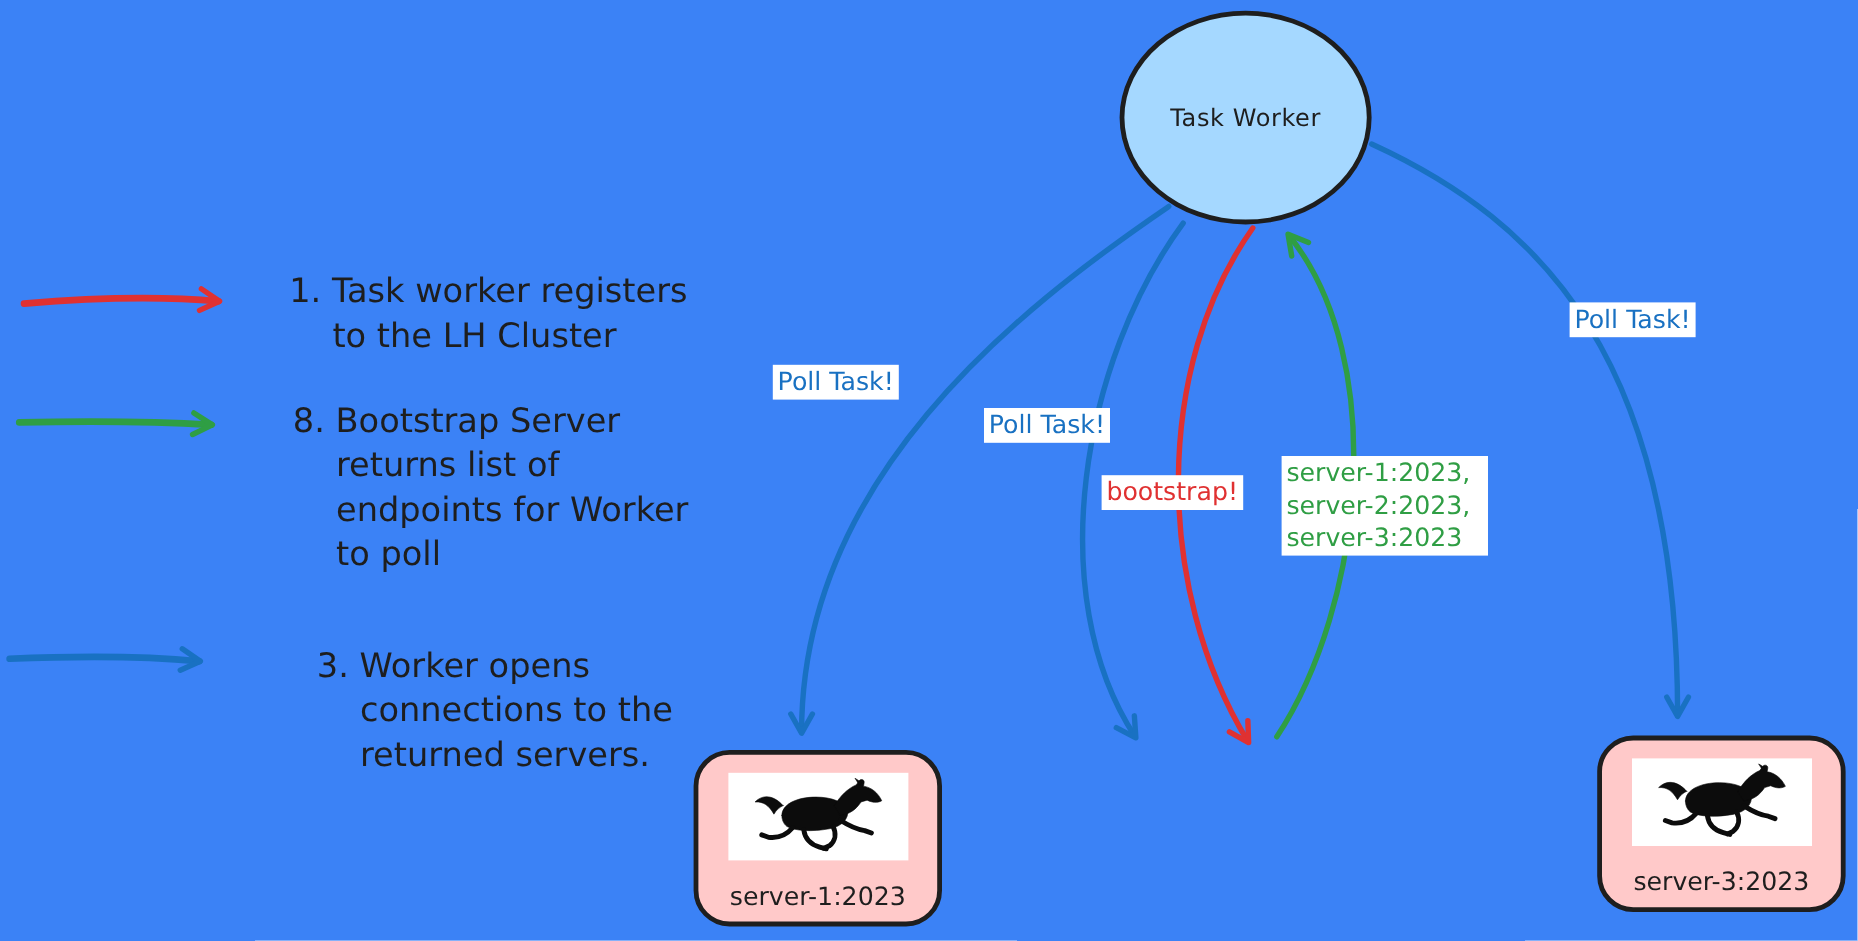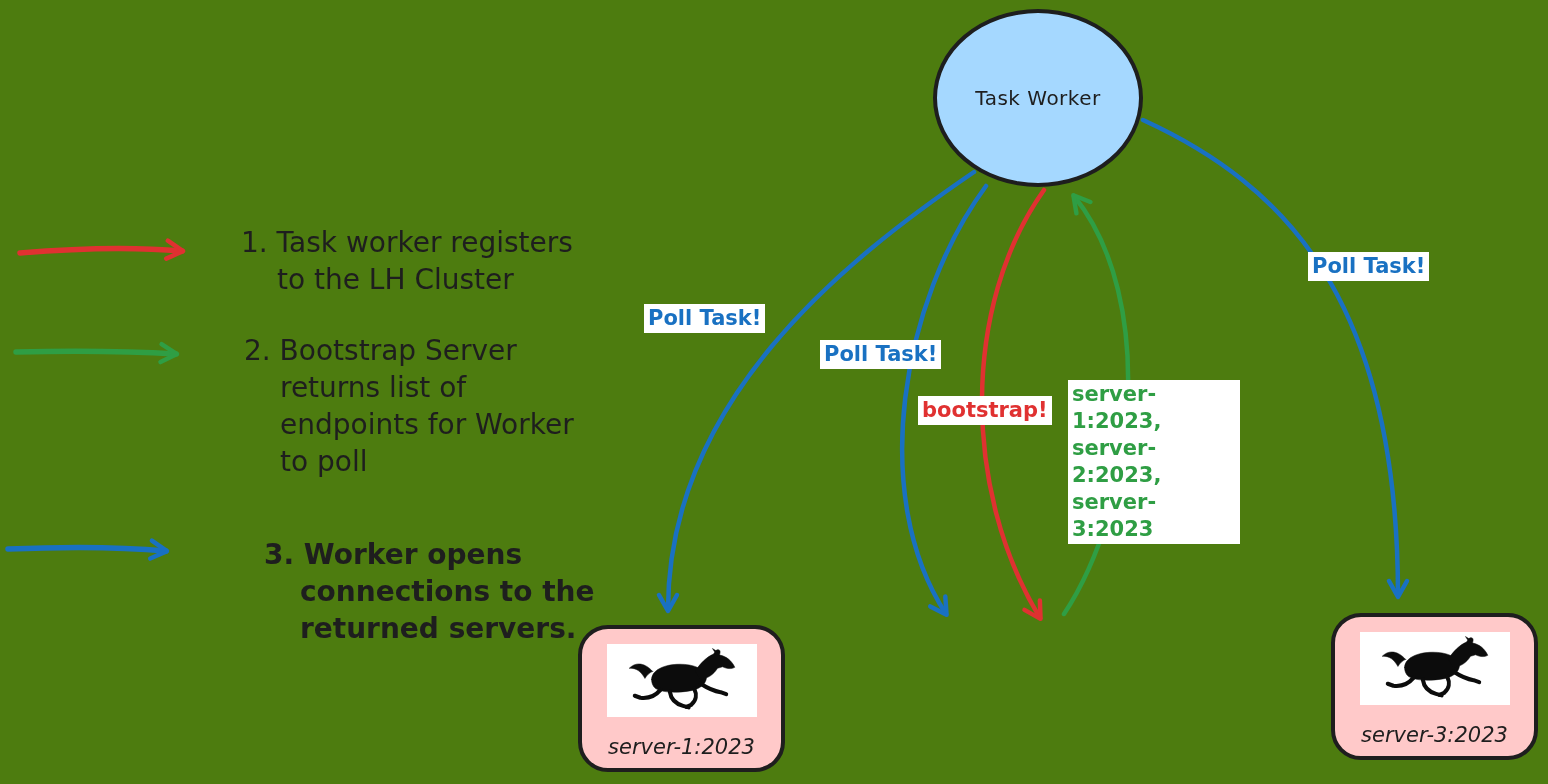--- a/index.html
+++ b/index.html
@@ -1,19 +1,19 @@
 <!DOCTYPE html>
 <html><head>
 <meta charset="utf-8">
 <style>
   * { margin:0; padding:0; box-sizing:border-box; }
   html,body { background:#ffffff; }
   .canvas {
     position:relative; width:1548px; height:784px;
-    background:#4d7c0f; overflow:hidden;
+    background:#3b82f6; overflow:hidden;
     font-family:"DejaVu Sans", sans-serif;
     color:#1e1e1e;
   }
   svg.overlay { position:absolute; left:0; top:0; width:1548px; height:784px; pointer-events:none; }
 
   
   .s-blue  { stroke:#1971c2; }
   .s-red   { stroke:#e03131; }
   .s-green { stroke:#2f9e44; }
   .t-blue  { color:#1971c2; }
@@ -26,35 +26,35 @@
   .node-ellipse {
     position:absolute; left:933px; top:9px; width:210px; height:178px;
     background:#a5d8ff; border:4.5px solid #1e1e1e; border-radius:50%;
     display:flex; align-items:center; justify-content:center;
   }
   .node-label { font-size:20px; letter-spacing:0.5px; }
 
   
   .server {
     position:absolute; width:207px; height:147px;
-    background:#ffc9c9; border:4.5px solid #1e1e1e; border-radius:30px;font-style:italic;
+    background:#ffc9c9; border:4.5px solid #1e1e1e; border-radius:30px;
   }
   .horse-plate {
     position:absolute; left:25px; top:15px; width:150px; height:73px;
     background:#ffffff; display:flex; align-items:center; justify-content:center;
   }
   .horse-svg { width:142px; height:66px; display:block; }
   .server-label {
     position:absolute; left:0; right:0; bottom:9px;
     text-align:center; font-size:21px;
   }
 
   
   .edge-label {
-    position:absolute; font-size:21px; font-weight:700;
+    position:absolute; font-size:21px; font-weight:400;
     background:#ffffff; padding:1px 4px; white-space:pre-line; line-height:27px;
   }
   .edge-label.center { text-align:left; }
 
   
   .legend-arrow { position:absolute; width:196px; height:30px; overflow:visible; }
   .legend-text {
     position:absolute; font-size:28px; line-height:37px;
     white-space:pre-line; padding-left:36px; text-indent:-36px;margin-left:44px;
   }
@@ -133,26 +133,26 @@
   <div>
     <svg class="legend-arrow" style="left:14px; top:236px;" viewBox="0 0 196 30">
       <path d="M6 17 Q 100 9 168 15" fill="none" stroke-width="5.5" stroke-linecap="round" class="s-red" marker-end="url(#ah-red)" stroke="#e03131"></path>
     </svg>
     <div class="legend-text" style="left:197px; top:224px;">1. Task worker registers
 to the LH Cluster</div>
 
     <svg class="legend-arrow" style="left:10px; top:337px;" viewBox="0 0 196 30">
       <path d="M6 15 Q 100 13 166 17" fill="none" stroke-width="5.5" stroke-linecap="round" class="s-green" marker-end="url(#ah-green)" stroke="#2f9e44"></path>
     </svg>
-    <div class="legend-text" style="left:200px; top:332px;">2. Bootstrap Server
+    <div class="legend-text" style="left:200px; top:332px;">8. Bootstrap Server
 returns list of
 endpoints for Worker
 to poll</div>
 
     <svg class="legend-arrow" style="left:2px; top:535px;" viewBox="0 0 196 30">
       <path d="M6 14 Q 100 10 164 16" fill="none" stroke-width="5.5" stroke-linecap="round" class="s-blue" marker-end="url(#ah-blue)" stroke="#1971c2"></path>
     </svg>
-    <div class="legend-text" style="left:220px; top:536px;font-weight:bold;">3. Worker opens
+    <div class="legend-text" style="left:220px; top:536px;">3. Worker opens
 connections to the
 returned servers.</div>
   </div>
 
 </div>
 
 </body></html>

